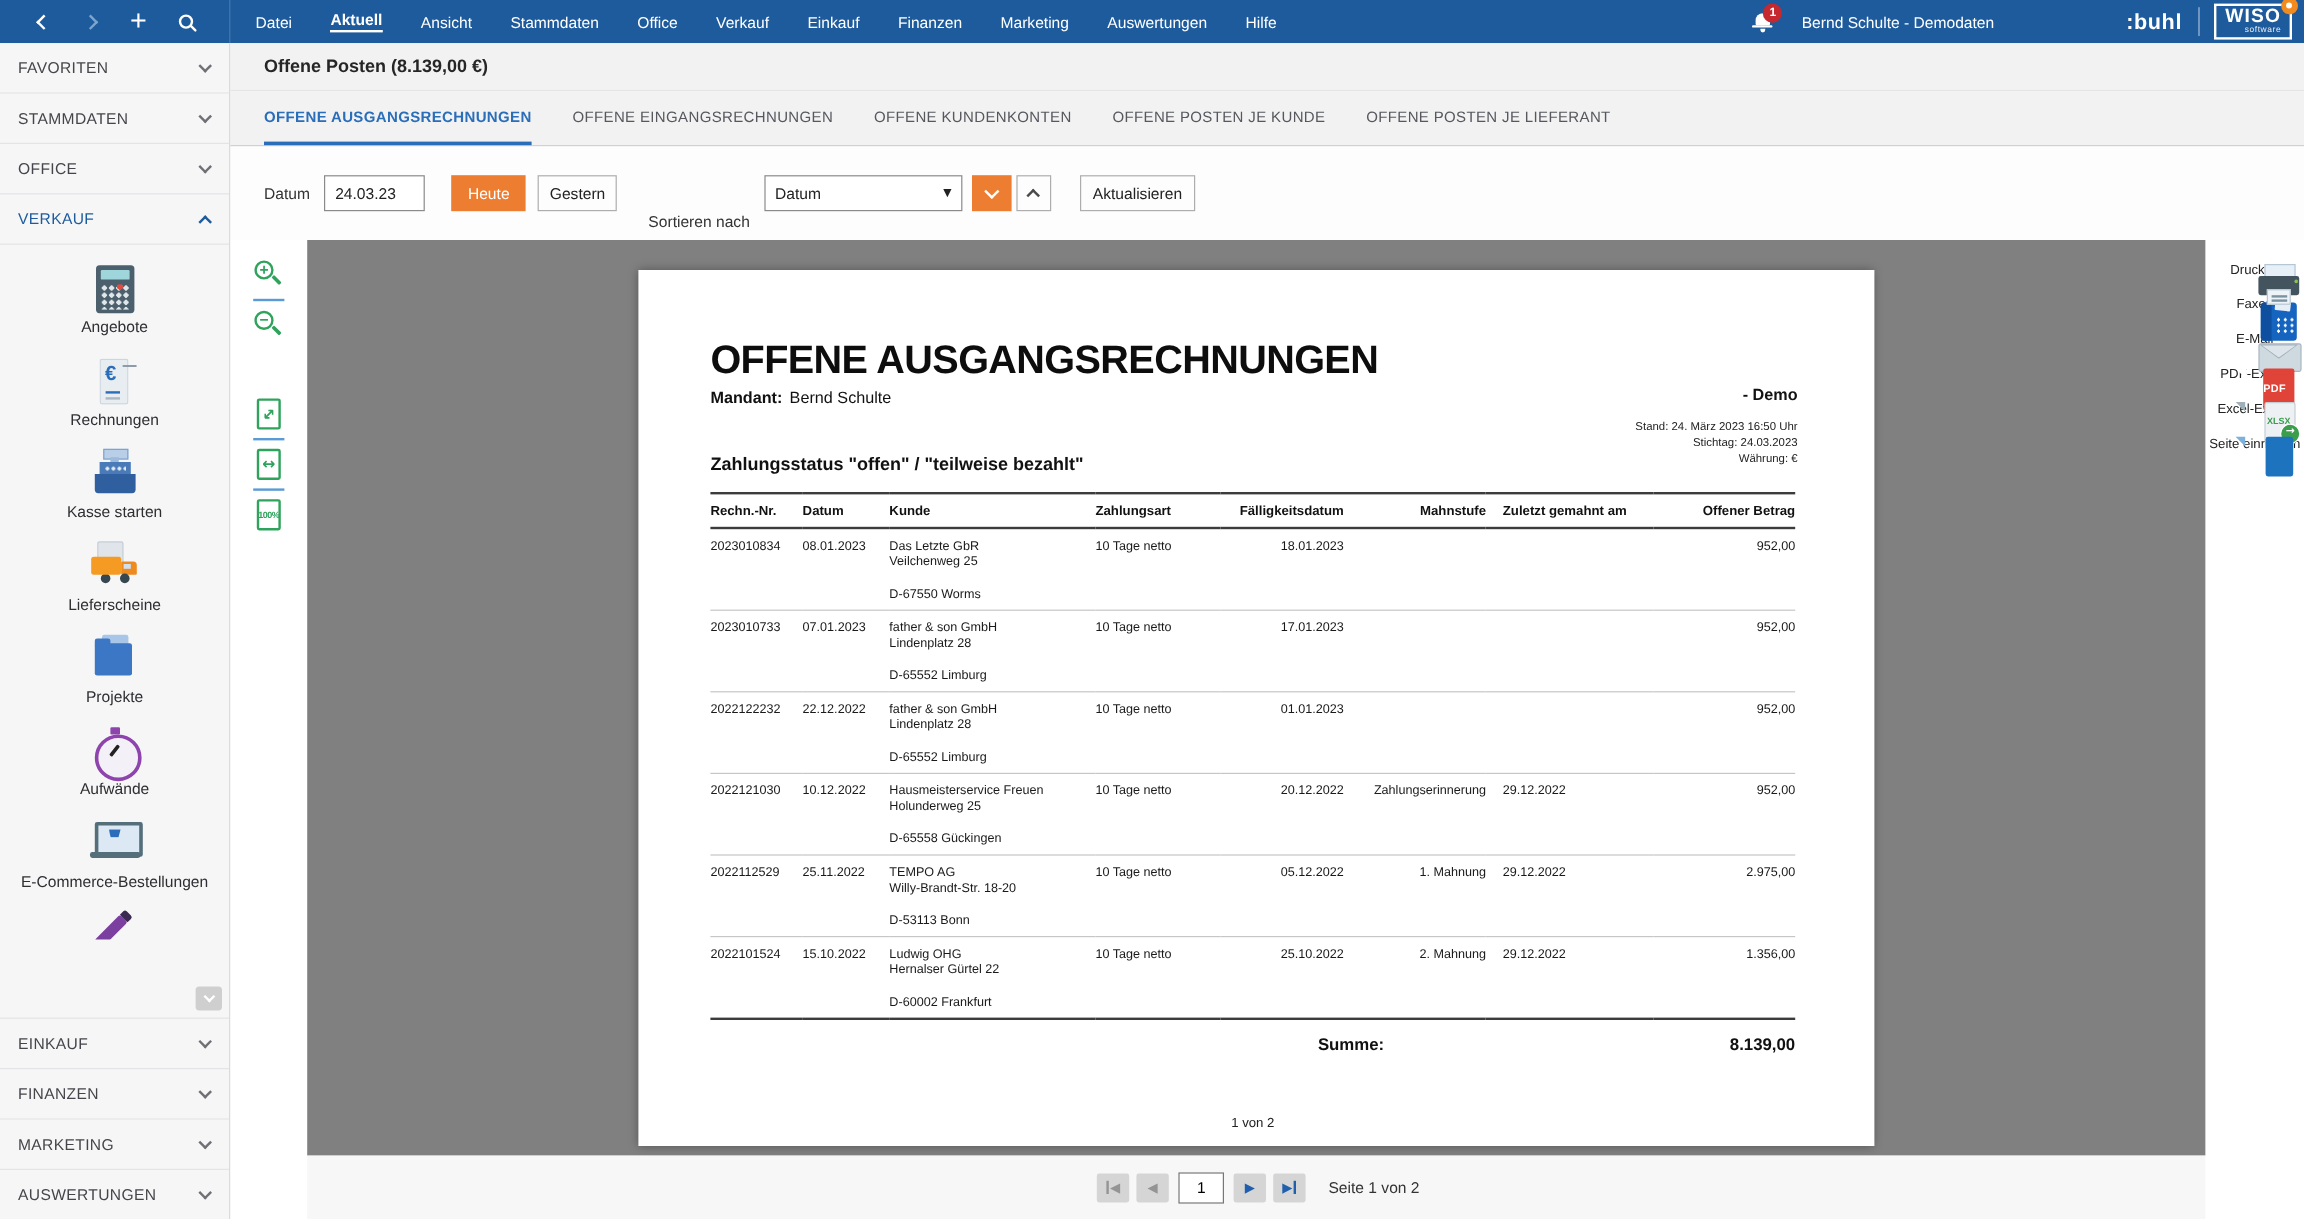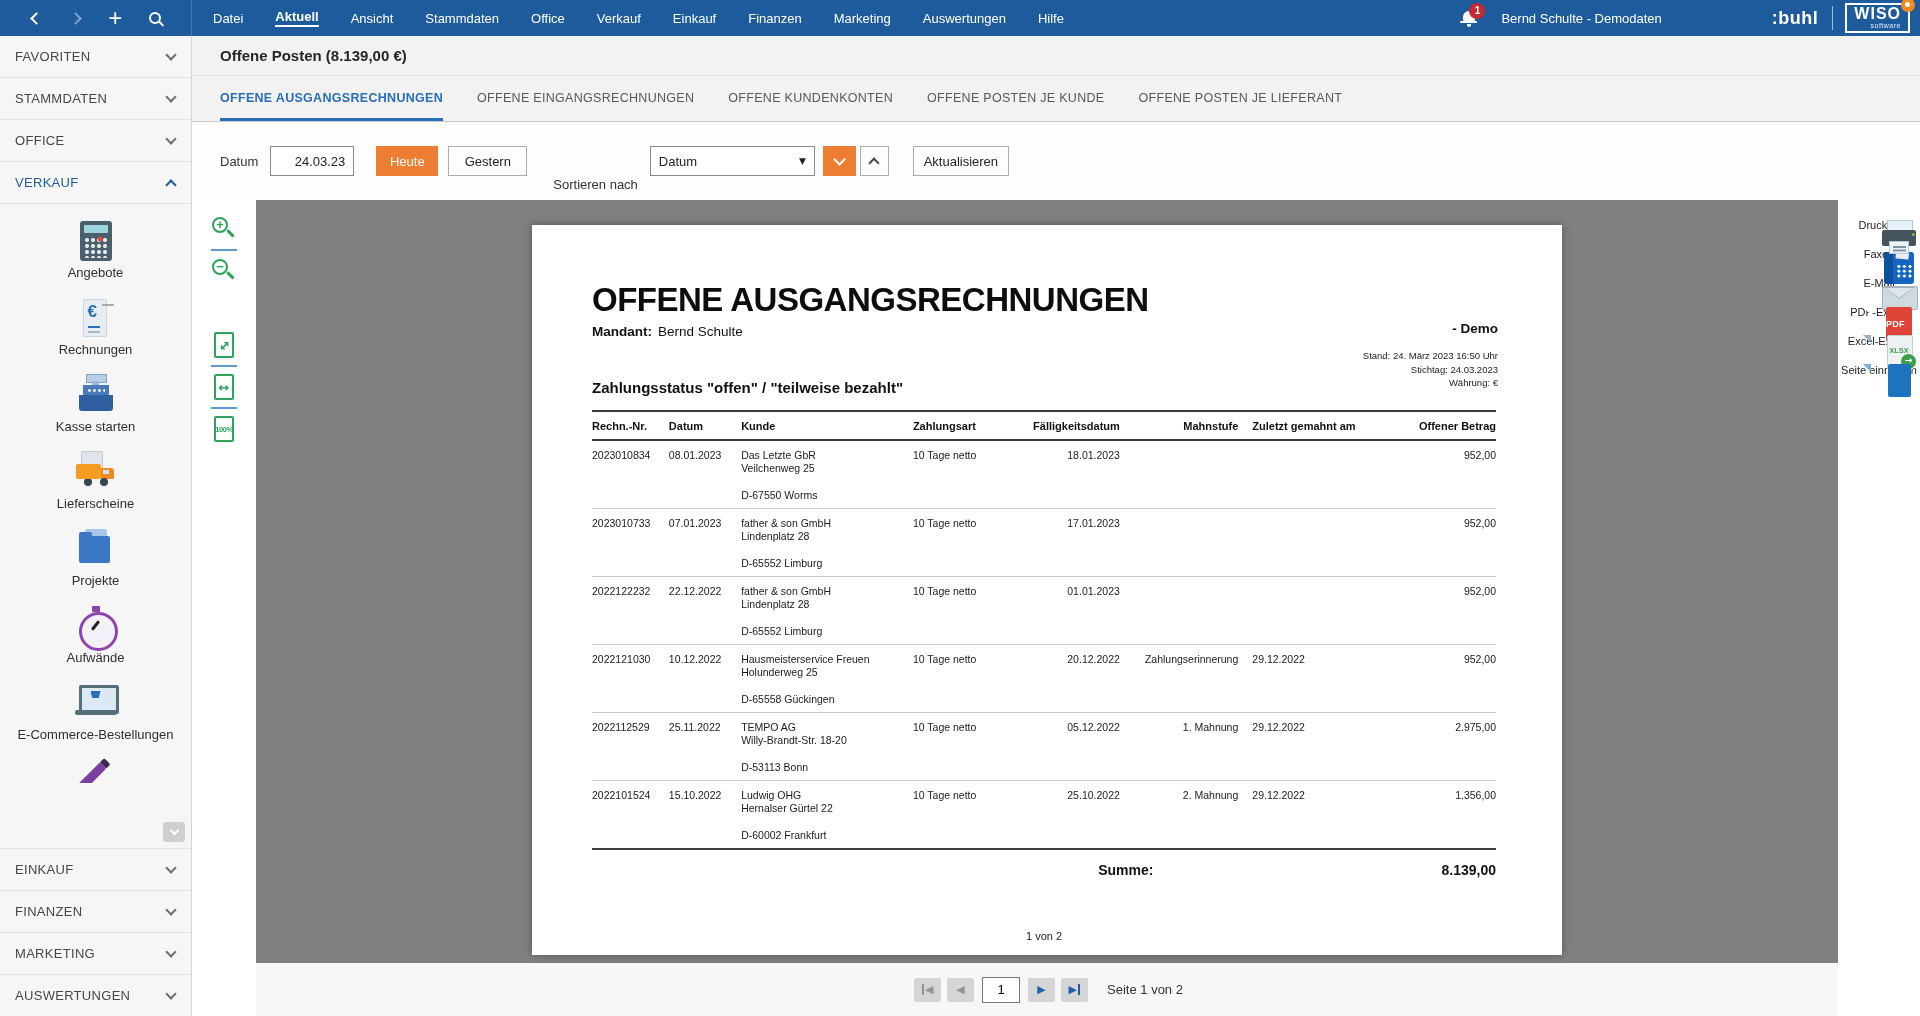--- a/index.html
+++ b/index.html
@@ -94,27 +94,27 @@
 
   
   .main { flex:1; display:flex; flex-direction:column; min-width:0; }
   .title-strip { height:40px; flex:0 0 40px; background:#f2f2f3; display:flex; align-items:center; padding-left:28px; border-bottom:1px solid #e3e3e5; }
   .page-title { font-size:15px; font-weight:bold; color:#262626; }
   .tab-strip { height:46px; flex:0 0 46px; background:#f2f2f3; display:flex; align-items:stretch; padding-left:28px; gap:34px; border-bottom:1px solid #c9c9cb; }
   .tab { display:flex; align-items:center; font-size:12.5px; letter-spacing:.3px; color:#56585e; cursor:pointer; border-bottom:3px solid transparent; padding-top:2px; }
   .tab.active { color:#2a6db8; font-weight:bold; border-bottom-color:#2a6db8; }
   .toolbar { height:78px; flex:0 0 78px; background:#fdfdfd; display:flex; align-items:center; padding-left:28px; }
   .tb-label { font-size:13px; color:#333; }
-  .inp { height:30px; border:1px solid #8a8a8a; background:#fff; font-size:13px; color:#222; padding:0 8px; font-family:inherit;text-align:right; }
+  .inp { height:30px; border:1px solid #8a8a8a; background:#fff; font-size:13px; color:#222; padding:0 8px; font-family:inherit; }
   .inp-date { width:84px; margin-left:12px; }
   .btn { height:30px; display:inline-flex; align-items:center; justify-content:center; font-size:13px; cursor:pointer; border:1px solid transparent; }
   .btn-orange { background:#ed7d31; color:#fff; }
   .btn-light { background:#fdfdfd; border-color:#adadad; color:#222; }
   .btn-heute { width:62px; margin-left:22px; }
-  .btn-gestern { width:79px; margin-left:10px; }
+  .btn-gestern { width:66px; margin-left:10px; }
   .lbl-sort { margin-left:26px;margin-top:46px; }
   .select { width:165px; height:30px; border:1px solid #8a8a8a; background:#fff; margin-left:12px; display:flex; align-items:center; padding:0 8px; font-size:13px; color:#222; cursor:pointer; }
   .select .sel-val { flex:1; }
   .select .caret { font-size:9px; color:#222; font-family:"DejaVu Sans",sans-serif; }
   .btn-sortdesc { width:33px; margin-left:8px; position:relative; }
   .btn-sortdesc i { width:9px; height:9px; border-right:2.4px solid #fff; border-bottom:2.4px solid #fff; transform:rotate(45deg); margin-top:-4px; }
   .btn-sortasc { width:29px; margin-left:4px; }
   .btn-sortasc i { width:8px; height:8px; border-right:2.2px solid #4a4a4a; border-bottom:2.2px solid #4a4a4a; transform:rotate(-135deg); margin-top:4px; }
   .btn-aktualisieren { width:96px; margin-left:24px; }
 

